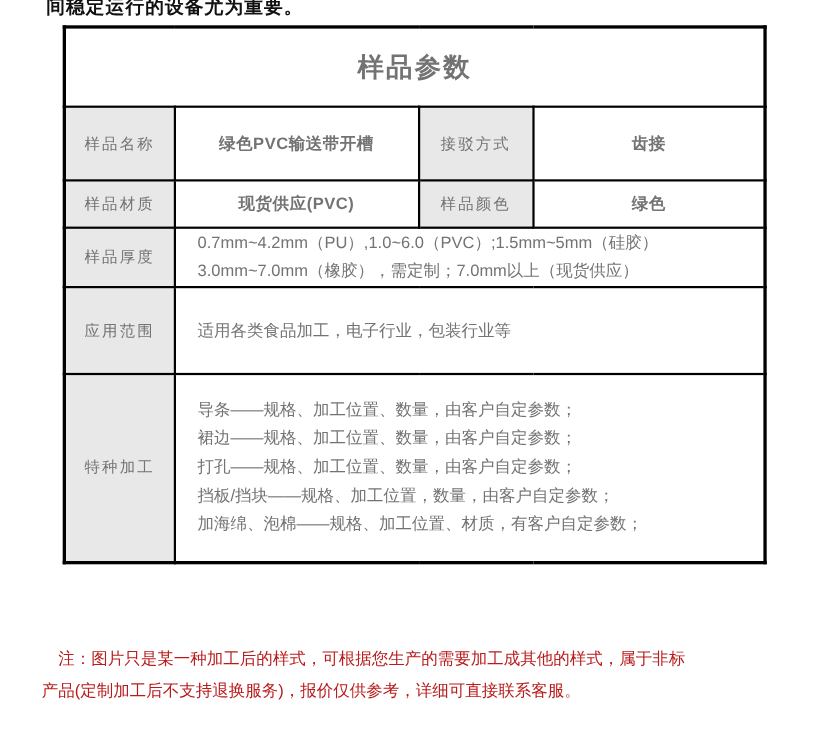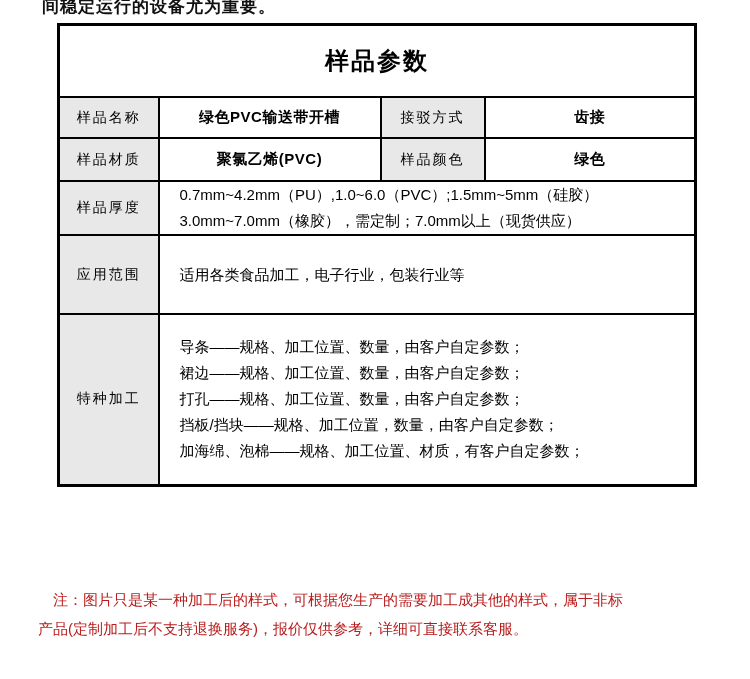--- a/index.html
+++ b/index.html
@@ -11,38 +11,38 @@
   .top-clipped{
     position:absolute;left:42px;top:-5px;
     font-size:17px;font-weight:600;letter-spacing:1px;white-space:nowrap;
   }
   table.spec{
     position:absolute;left:57px;top:23px;width:637px;
     border-collapse:collapse;table-layout:fixed;
   }
   table.spec,table.spec td{border:2px solid #000;}
   table.spec{border:3px solid #000;}
-  td{padding:0;vertical-align:middle;color:#000000;margin-top:15px;}
+  td{padding:0;vertical-align:middle;color:#737373;margin-top:15px;}
   .title-cell{
     height:70px;text-align:center;
     font-size:24px;font-weight:700;letter-spacing:2px;
   }
   .lab{
     background:#e8e8e8;text-align:center;
     font-size:14px;font-weight:400;letter-spacing:2px;
   }
   .val{
     text-align:center;font-size:15px;font-weight:700;letter-spacing:0.5px;
   }
   .valw{
     text-align:left;font-size:15px;font-weight:400;
     padding-left:20px;padding-right:12px;
   }
   .valw .line{line-height:26px;}
-  .r1{height:41px;}
+  .r1{height:67px;}
   .r2{height:43px;}
   .r3{height:52px;}
   .r4{height:79px;}
   .r5{height:171px;}
   .r6{height:62px;}
   .note{
     position:absolute;left:38px;top:585px;width:680px;
     font-size:15px;line-height:29px;color:#b91c1c;
   }
   .note .n1{text-indent:15px;}
@@ -64,21 +64,21 @@
     <td class="title-cell" colspan="4">样品参数</td>
   </tr>
   <tr class="r1">
     <td class="lab">样品名称</td>
     <td class="val">绿色PVC输送带开槽</td>
     <td class="lab">接驳方式</td>
     <td class="val">齿接</td>
   </tr>
   <tr class="r2">
     <td class="lab">样品材质</td>
-    <td class="val">聚氯乙烯(PVC)</td>
+    <td class="val">现货供应(PVC)</td>
     <td class="lab">样品颜色</td>
     <td class="val">绿色</td>
   </tr>
   <tr class="r3">
     <td class="lab">样品厚度</td>
     <td class="valw" colspan="3">
       <div class="line">0.7mm~4.2mm（PU）,1.0~6.0（PVC）;1.5mm~5mm（硅胶）</div>
       <div class="line">3.0mm~7.0mm（橡胶），需定制；7.0mm以上（现货供应）</div>
     </td>
   </tr>

